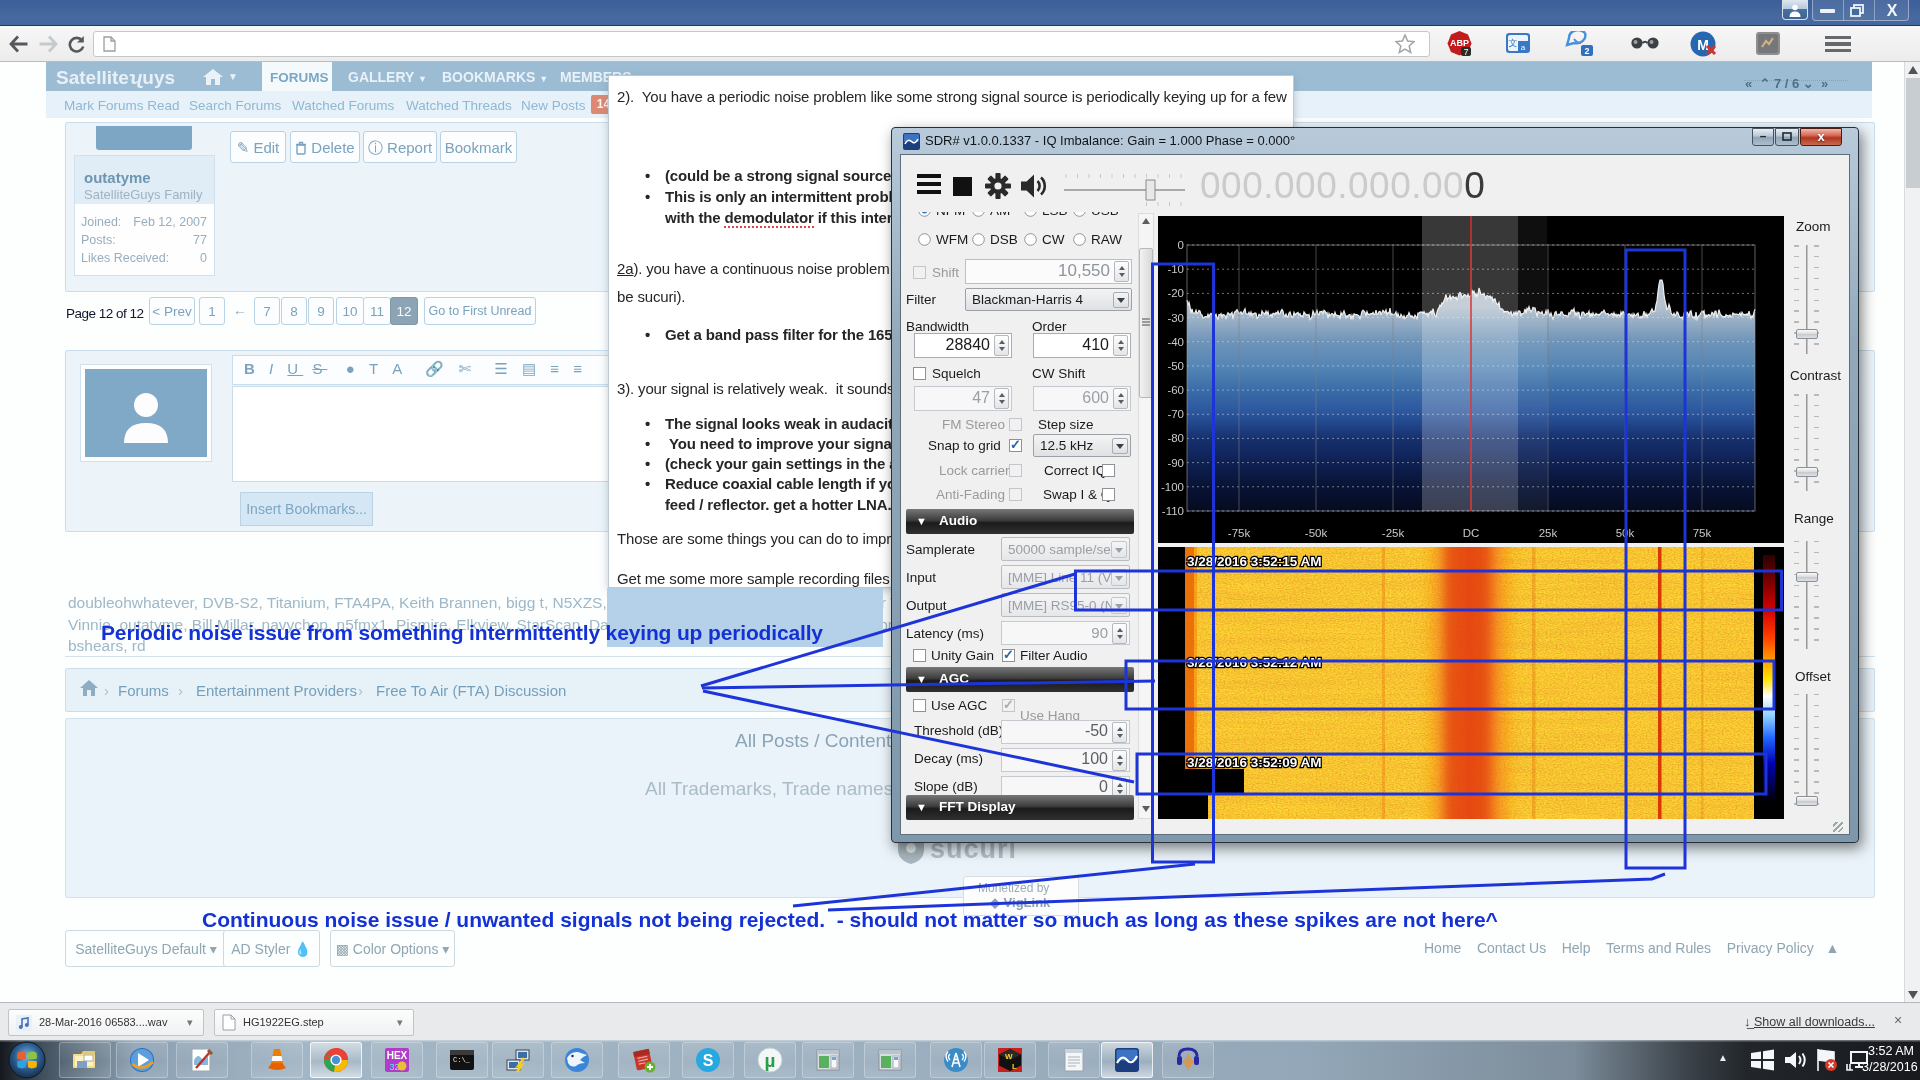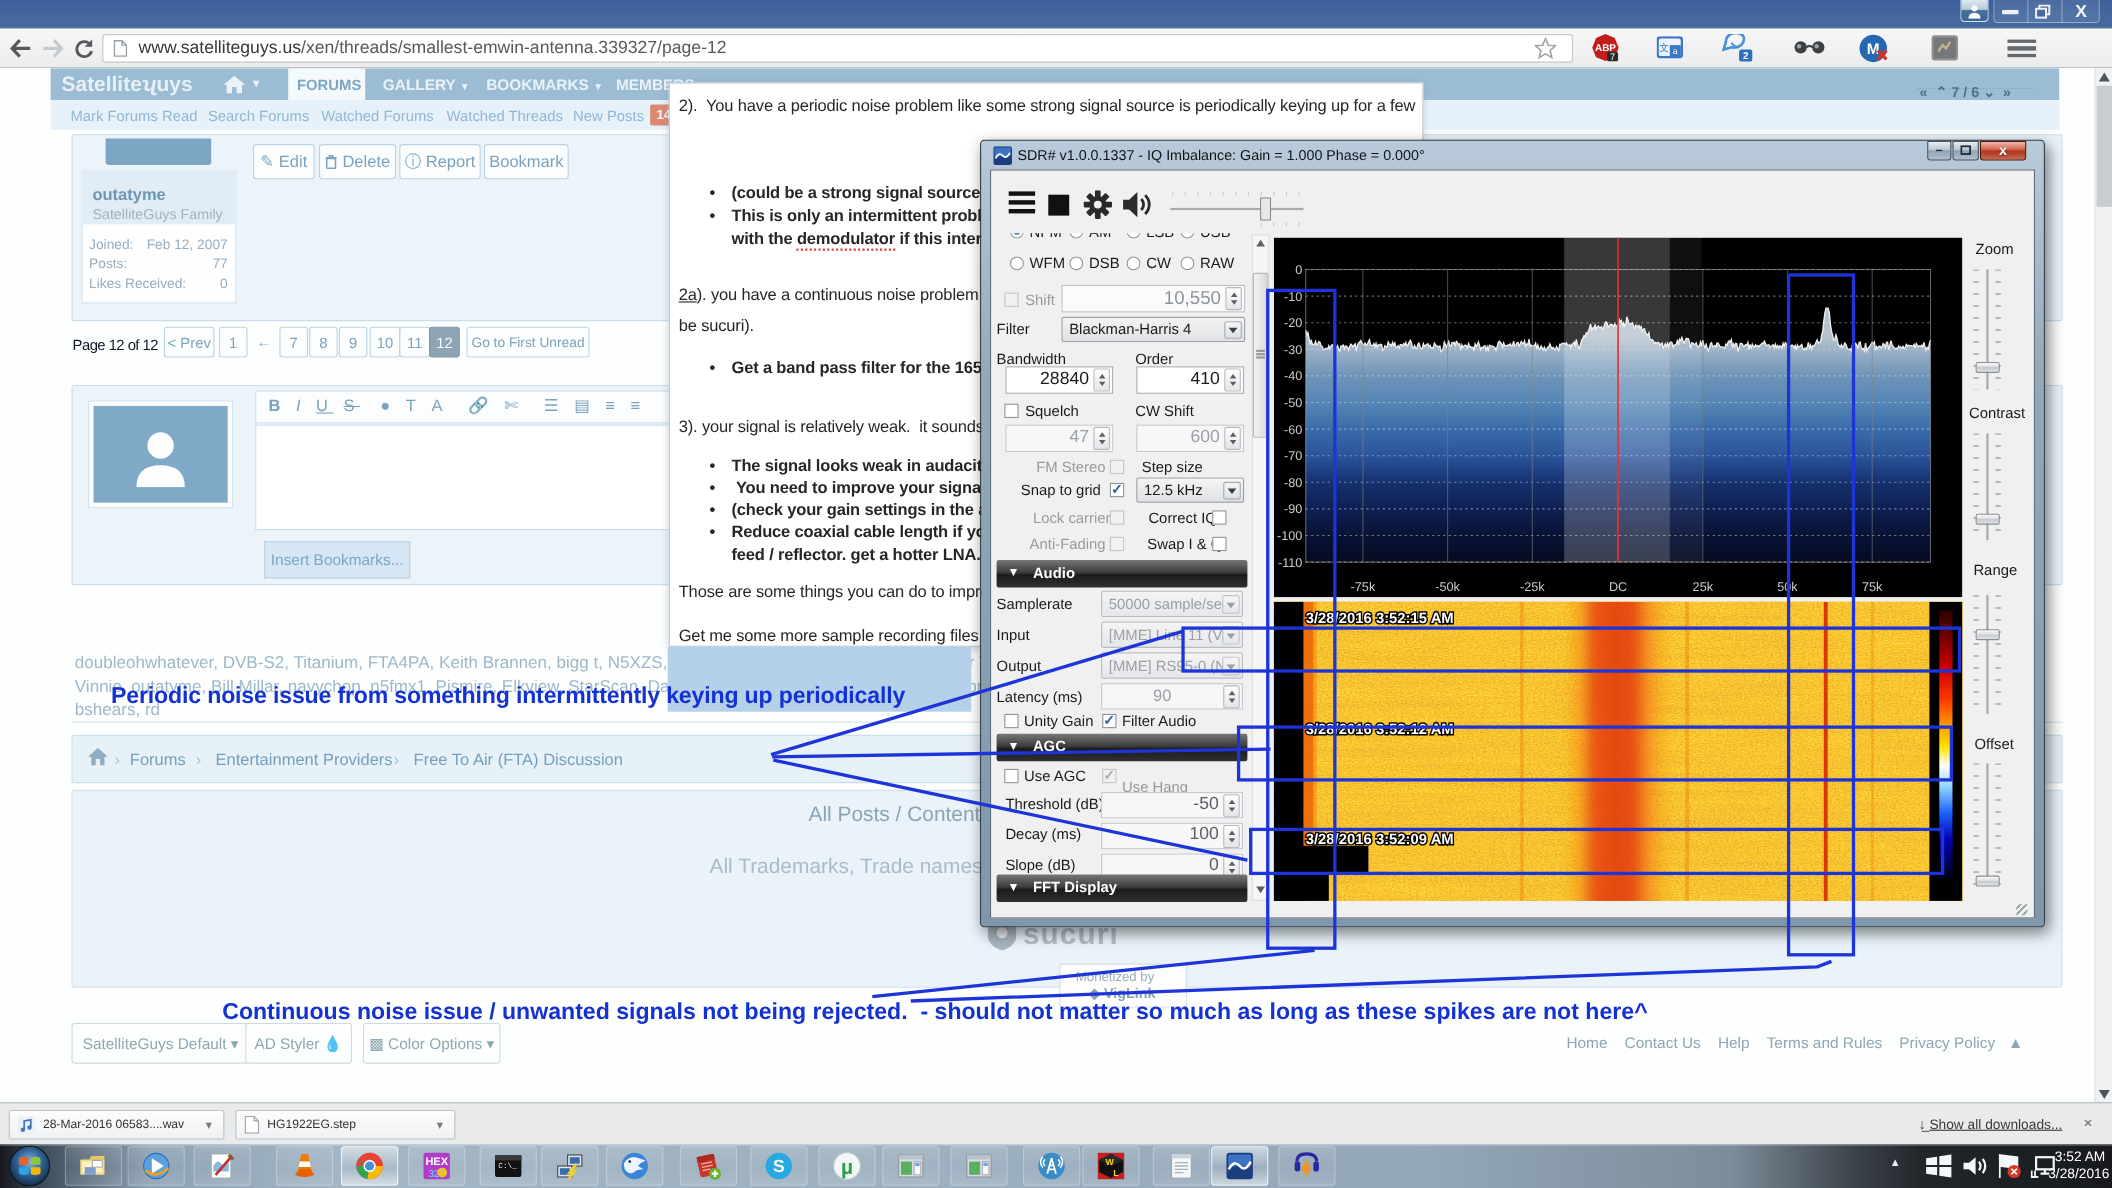--- a/index.html
+++ b/index.html
@@ -63,21 +63,20 @@
       <path d="M11 1.5 L18 9 L11 16.5 M1.5 9 H18" stroke="#c5cace" stroke-width="2.8" fill="none"></path>
     </svg>
  <svg class="a" style="left:66px;top:9px" width="20" height="18">
       <path d="M16 5.5 A6.8 6.8 0 1 0 17.2 11.5" stroke="#55595e" stroke-width="2.6" fill="none"></path>
       <path d="M17.8 1 V7.5 H11 Z" fill="#55595e"></path>
     </svg>
  <div id="urlbox" class="a"></div>
  <svg class="a" style="left:103px;top:10px" width="13" height="16">
       <path d="M1 1 H8 L12 5 V15 H1 Z M8 1 V5 H12" fill="#fdfdfd" stroke="#9aa0a5" stroke-width="1.3"></path>
     </svg>
- <div class="a" style="left:126px;top:9px;font-size:16px;color:#35393d">www.satelliteguys.us<span style="color:#55595e">/xen/threads/smallest-emwin-antenna.339327/page-12</span></div>
  <svg class="a" style="left:1395px;top:8px" width="20" height="20">
       <path d="M10 1 L12.6 7.1 19 7.6 14.2 11.9 15.7 18.4 10 15 4.3 18.4 5.8 11.9 1 7.6 7.4 7.1 Z" fill="none" stroke="#9fa4a9" stroke-width="1.5"></path>
     </svg>
  <svg class="a" style="left:1447px;top:5px" width="25" height="25">
       <path d="M12.5 0 L21 3.5 24.5 12.5 21 21 12.5 24.5 4 21 0.5 12.5 4 3.5 Z" fill="#c31c1c"></path>
       <text x="12.5" y="15" font-size="9" font-weight="bold" fill="#fff" text-anchor="middle">ABP</text>
       <rect x="14" y="16" width="10" height="9" rx="2" fill="#2a2a2a"></rect>
       <text x="19" y="23.5" font-size="8.5" fill="#fff" text-anchor="middle">7</text>
     </svg>
  <svg class="a" style="left:1506px;top:7px" width="24" height="22">
@@ -282,20 +281,21 @@
       <path d="M17.5 8 A7 7 0 0 1 17.5 18 M21 4.5 A11.5 11.5 0 0 1 21 21.5" stroke="#2a2a2a" stroke-width="2.6" fill="none"></path>
     </svg>
  <svg class="a" style="left:170px;top:44px" width="125" height="36">
   <g stroke="#c9c9c9" stroke-width="1">
         <path d="M4 2 V6 M15.5 2 V6 M27 2 V6 M38.5 2 V6 M50 2 V6 M61.5 2 V6 M73 2 V6 M84.5 2 V6 M96 2 V6 M107.5 2 V6 M119 2 V6"></path>
         <path d="M4 30 V34 M15.5 30 V34 M27 30 V34 M38.5 30 V34 M50 30 V34 M61.5 30 V34 M73 30 V34 M84.5 30 V34 M96 30 V34 M107.5 30 V34 M119 30 V34"></path>
       </g>
   <rect x="2" y="17" width="121" height="2" fill="#a9a9a9"></rect>
   <rect x="84" y="8" width="9" height="20" fill="#e8e8e8" stroke="#8a8a8a"></rect>
  </svg>
+ <div class="a" style="left:308px;top:37px;font-size:37px;color:#cbcbcb;letter-spacing:.5px">000.000.000.00<span style="color:#3a3a3a">0</span></div>
 <svg class="a" style="left:26px;top:76px" width="13" height="13">
       <circle cx="6.5" cy="6.5" r="5.8" fill="#fff" stroke="#8e9298"></circle>
       <circle cx="6.5" cy="6.5" r="3" fill="#3f72b0"></circle>
     </svg>
 <div class="a ctl" style="left:44px;top:75px">NFM</div>
 <svg class="a" style="left:80px;top:76px" width="13" height="13">
       <circle cx="6.5" cy="6.5" r="5.8" fill="#fff" stroke="#8e9298"></circle>
     </svg>
 <div class="a ctl" style="left:98px;top:75px">AM</div>
 <svg class="a" style="left:132px;top:76px" width="13" height="13">
@@ -383,21 +383,21 @@
       <span style="position:absolute;left:6px;top:4px;width:106px;overflow:hidden;white-space:nowrap">[MME] Line 11 (Virtual</span>
       <span class="ddarr2"></span>
     </div>
 <div class="a ctl" style="left:14px;top:470px">Output</div>
 <div class="a ddd" style="left:109px;top:465px;width:129px;height:24px">
       <span style="position:absolute;left:6px;top:4px;width:106px;overflow:hidden;white-space:nowrap">[MME] RS95-0 (NVIDI</span>
       <span class="ddarr2"></span>
     </div>
 <div class="a ctl" style="left:14px;top:498px">Latency (ms)</div>
 <div class="a" style="left:109px;top:493px;width:129px;height:24px;background:#f7f7f7;border:1px solid #c6cad0"></div>
-<div class="a" style="left:113px;top:496px;width:103px;text-align:center;font-size:15px;color:#9aa0a8">90</div>
+<div class="a" style="left:113px;top:496px;width:103px;text-align:right;font-size:15px;color:#9aa0a8">90</div>
 <div class="a spinner" style="left:220px;top:495px"></div>
 <div class="a cb" style="left:21px;top:521px"></div>
 <div class="a ctl" style="left:39px;top:520px">Unity Gain</div>
 <div class="a cb" style="left:110px;top:521px">
       <span class="chk">✓</span>
     </div>
 <div class="a ctl" style="left:128px;top:520px">Filter Audio</div>
 <div class="a shead" style="left:14px;top:539px;width:228px;height:25px">
       <span style="position:absolute;left:10px;top:6px;font-size:11px">▼</span>
       <span style="position:absolute;left:33px;top:4px;font-weight:bold">AGC</span>

